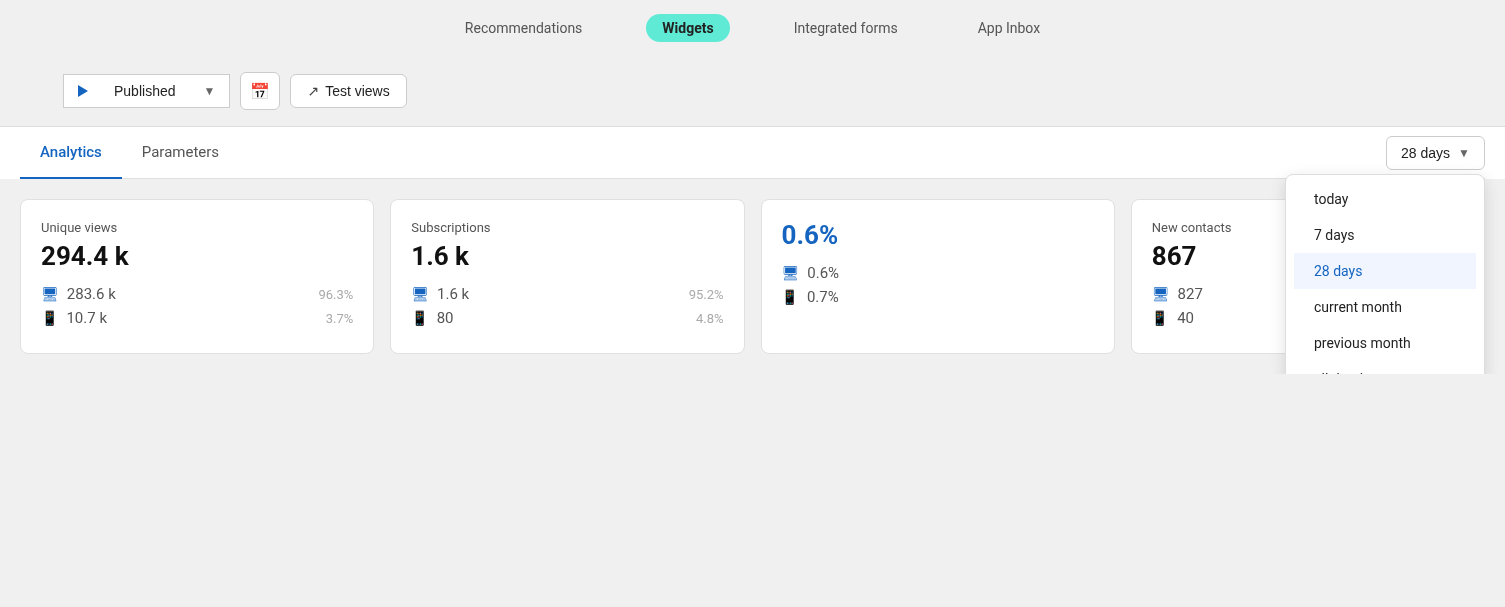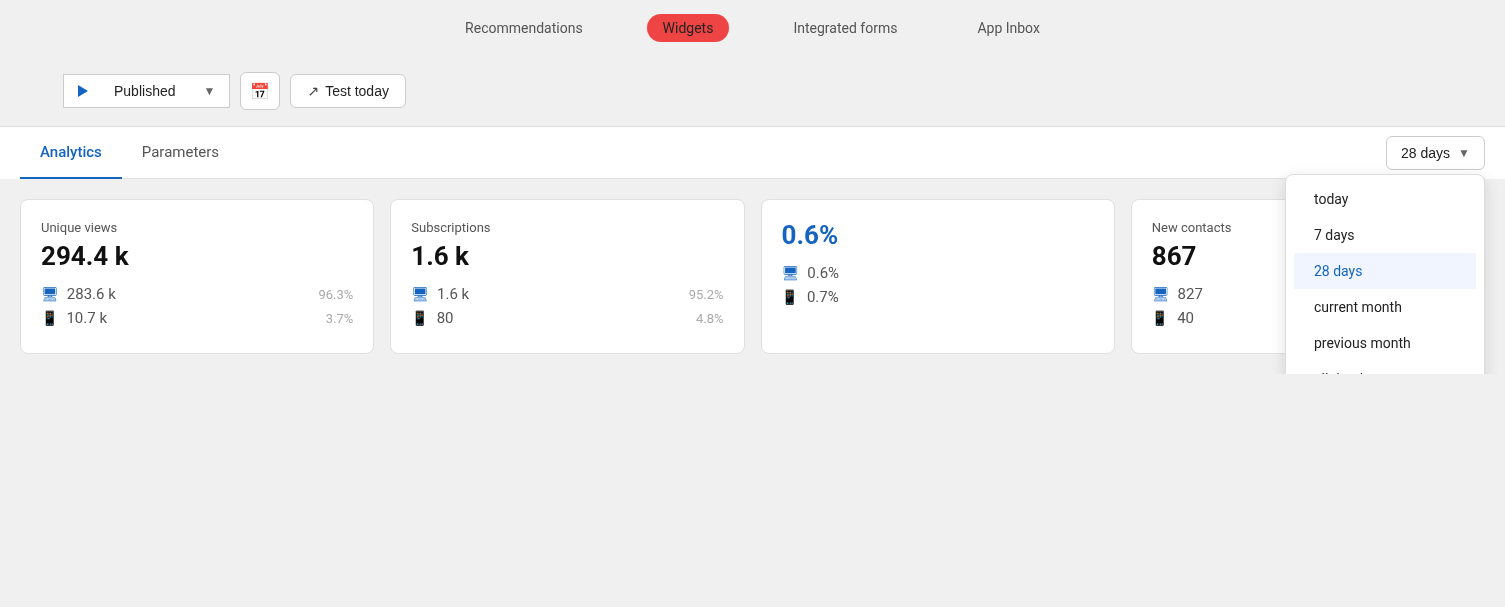--- a/index.html
+++ b/index.html
@@ -20,23 +20,23 @@
       background: #f0f0f0;
     }
     .nav-item {
       font-size: 14px;
       color: #555;
       cursor: pointer;
       padding: 6px 16px;
       border-radius: 20px;
     }
     .nav-item.active {
-      background: #ef4444;
-      color: #222;
-      font-weight: 400;
+      background: #5eead4;
+      color: #222;
+      font-weight: 700;
     }
 
     
     .page-header {
       background: #f0f0f0;
       padding: 16px 20px 12px 20px;
     }
     .page-title {
       font-size: 26px;
       font-weight: 700;
@@ -248,21 +248,21 @@
     <button class="status-dropdown">
       <span class="play-icon"></span>
       <span>Published</span>
       <span class="chevron-icon">▼</span>
     </button>
     <button class="calendar-btn">
       <span>📅</span>
     </button>
     <button class="test-widget-btn">
       <span class="external-icon">↗</span>
-      <span>Test today</span>
+      <span>Test views</span>
     </button>
   </div>
 </div>
 
 <div class="divider"></div>
 
 <div class="tabs-section">
   <div class="tabs-row">
     <div class="tabs-list">
     <div class="tab-item active">Analytics</div>

